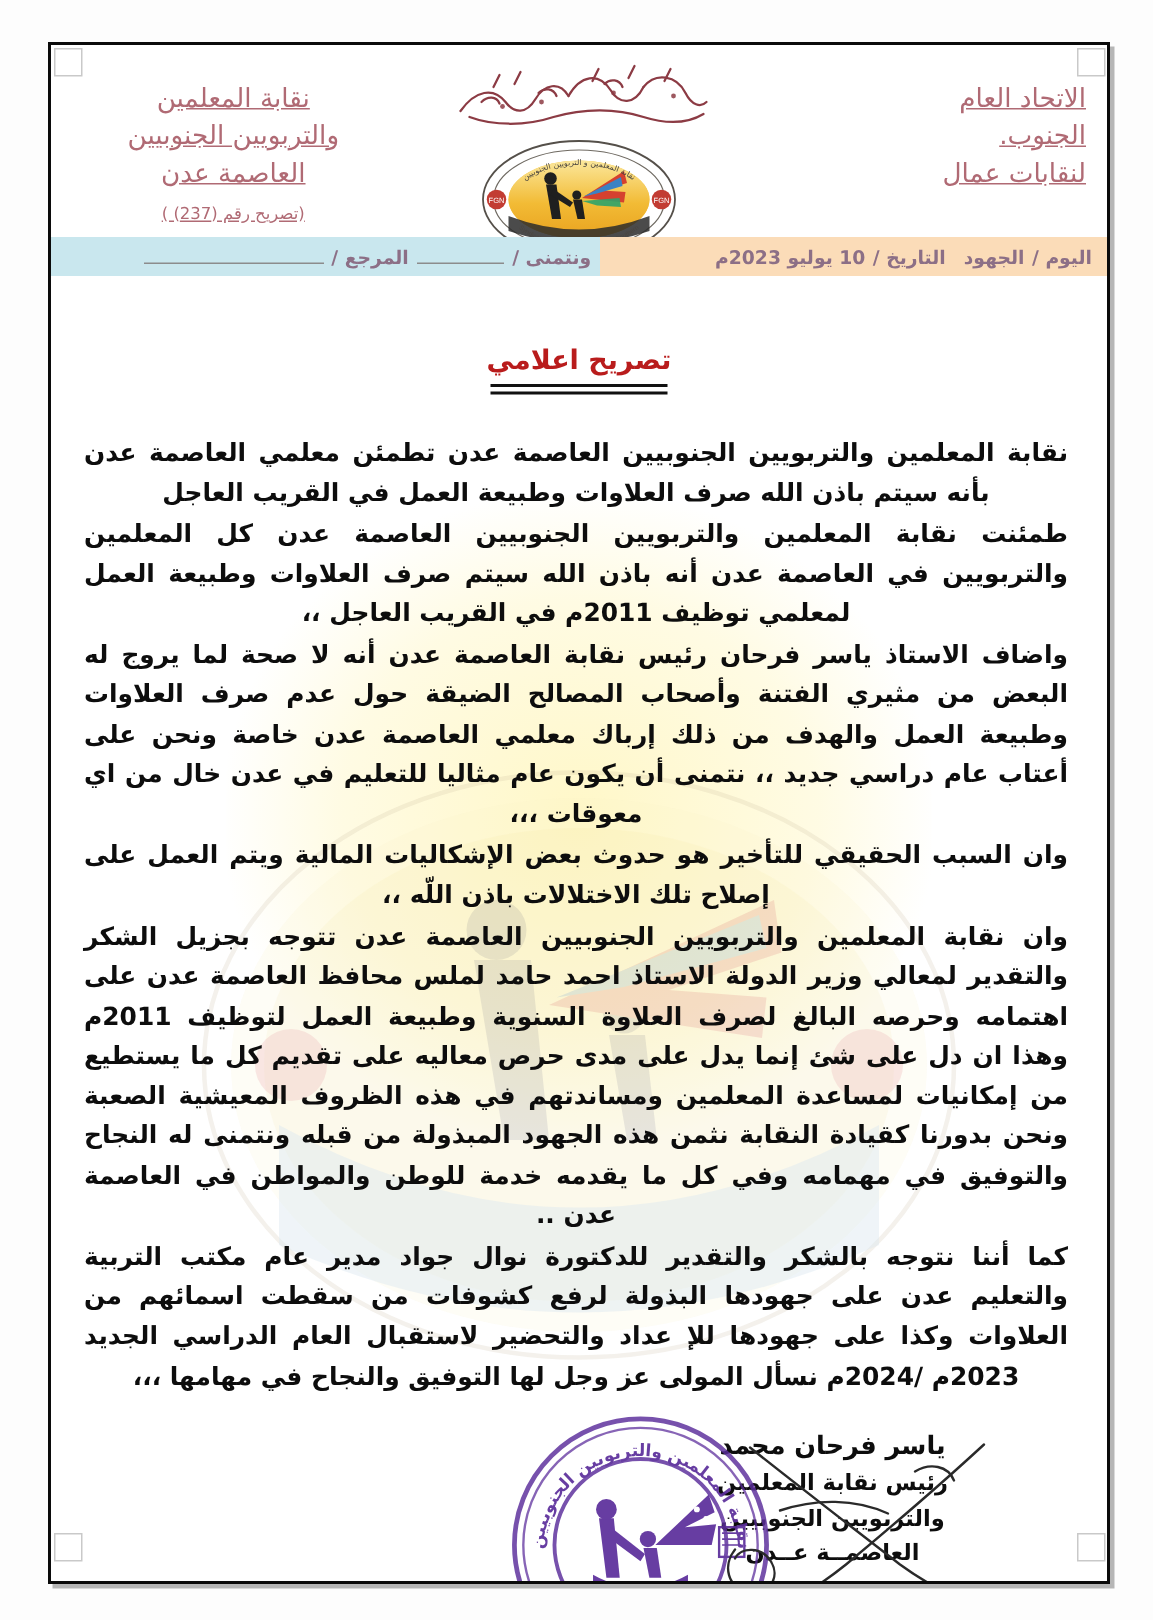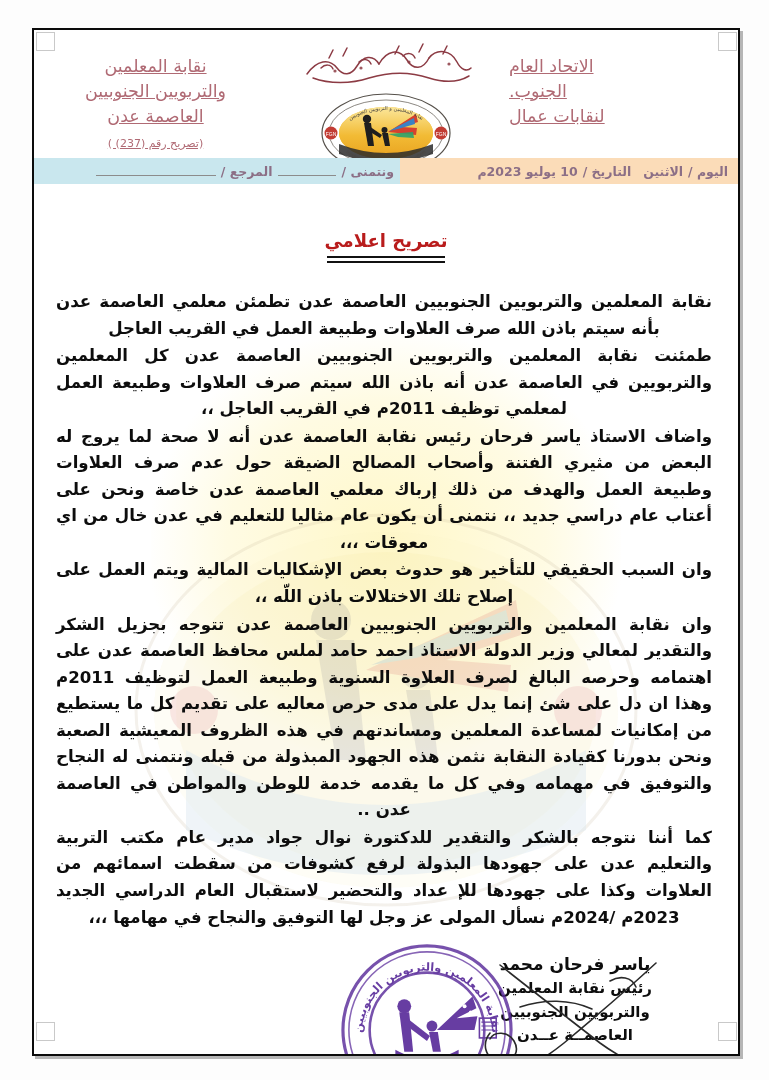--- a/index.html
+++ b/index.html
@@ -92,21 +92,21 @@
     box-sizing: border-box;
   }
   .lh-side {
     width: 215px;
     color: #b06a74;
     line-height: 1.42;
     font-size: 17.5px;
     padding-top: 18px;
     text-decoration: underline;
   }
-  .lh-right { text-align: left; }
+  .lh-right { text-align: right; }
   .lh-left  { text-align: center; }
   .lh-line { display: block; white-space: nowrap; }
   .lh-permit {
     font-size: 11px;
     color: #b06a74;
     margin-top: 2px;
     direction: rtl;
   }
   .lh-center {
     width: 210px;
@@ -207,21 +207,21 @@
 
   
   .sign-area {
     position: relative;
     z-index: 3;
     height: 200px;
     margin-top: 12px;
   }
   .sign-block {
     position: absolute;
-    right: 28px;
+    right: 48px;
     top: 8px;
     width: 270px;
     text-align: center;
     direction: rtl;
     color: #0d0d0d;
     font-size: 15px;
     font-weight: bold;
     line-height: 1.55;
   }
   .sign-name { font-size: 17px; }
@@ -343,21 +343,21 @@
         <span class="lh-line">والتربويين الجنوبيين</span>
         <span class="lh-line">العاصمة عدن</span>
         <span class="lh-permit">(تصريح رقم (237) )</span>
       </div>
     </div>
 
     <div class="band">
       <div class="band-right">
         <span class="band-item">
           <span>اليوم /</span>
-          <span>الاثنين</span>
+          <span>الجهود</span>
         </span>
         <span class="band-item">
           <span>التاريخ /</span>
           <span>10 يوليو 2023م</span>
         </span>
       </div>
       <div class="band-left">
         <span class="band-item">
           <span>ونتمنى /</span>
           <span class="band-rule rule-a"></span>

